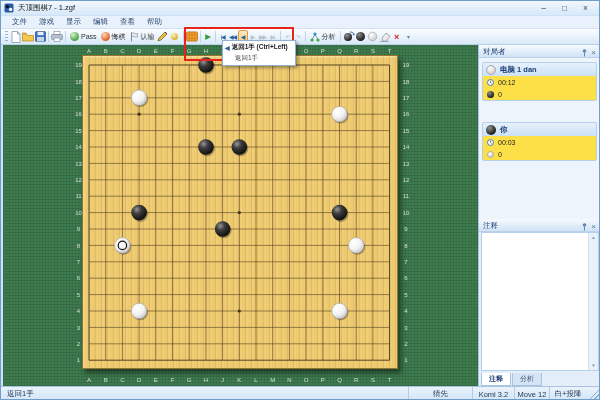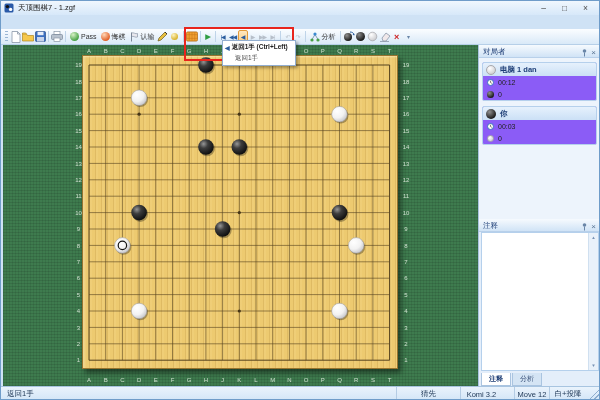--- a/index.html
+++ b/index.html
@@ -55,21 +55,21 @@
   .tt-arrow{color:#2b5d9e;font-size:6px;letter-spacing:0;}
   .tt-row2{padding:1px 2px 2px 12px;color:#444;}
   
   .sidebar{position:absolute;left:477px;top:44px;width:122px;height:341px;background:#e4eefa;border-left:1px solid #aac4e0;}
   .panel-header{position:absolute;left:0;width:100%;height:13px;
     background:linear-gradient(#f6fafe,#d0e3f6);border-bottom:1px solid #b8d0ea;
     display:flex;align-items:flex-end;padding:0 4px;font-size:7.5px;color:#1e3e76;}
   .ph-icons{margin-left:auto;display:flex;align-items:center;gap:3px;color:#5a7696;}
   .ph-x{font-size:8px;line-height:8px;}
   .players-body{position:absolute;left:0;top:13px;width:100%;height:161px;background:#edf4fc;padding:4px 3px;}
-  .player-card{background:#8b5cf6;border:1px solid #b5d0ec;border-radius:2px;margin-bottom:5px;overflow:hidden;}
+  .player-card{background:#fde047;border:1px solid #b5d0ec;border-radius:2px;margin-bottom:21px;overflow:hidden;}
   .pc-name{height:13px;background:linear-gradient(#e6f1fc,#cbe0f6);display:flex;align-items:center;padding:0 3px;
     font-size:7.5px;font-weight:bold;color:#1e3e76;gap:4px;}
   .pc-row{height:12px;display:flex;align-items:center;padding:0 4px;font-size:7px;color:#222;gap:4px;}
   .sphere{width:10px;height:10px;border-radius:50%;flex:0 0 auto;}
   .sphere.white{background:radial-gradient(circle at 35% 30%,#ffffff,#c4c4c8 95%);border:1px solid #a8a8ac;}
   .sphere.black{background:radial-gradient(circle at 35% 30%,#909090,#050505 85%);}
   .mini{width:7px;height:7px;}
   .comments-body{position:absolute;left:2px;top:187px;width:118px;height:139px;background:#fff;border:1px solid #b5d0ec;}
   .scrollbar{position:absolute;right:0;top:0;width:10px;height:100%;background:#e9f1fa;border-left:1px solid #d0e0f0;}
   .scroll-arrow{height:9px;display:flex;align-items:center;justify-content:center;font-size:4.5px;color:#7691b4;}
@@ -100,20 +100,28 @@
       <circle cx="6.6" cy="6.4" r="1.7" fill="#fff"></circle>
     </svg>
     <span class="title-text">天顶围棋7 - 1.zgf</span>
     <div class="caption">
       <div class="cap-btn">–</div>
       <div class="cap-btn">□</div>
       <div class="cap-btn">×</div>
     </div>
   </div>
 
+  <div class="menubar">
+      <span class="menu-item">文件</span>
+      <span class="menu-item">游戏</span>
+      <span class="menu-item">显示</span>
+      <span class="menu-item">编辑</span>
+      <span class="menu-item">查看</span>
+      <span class="menu-item">帮助</span>
+    </div>
 
   <div class="toolbar">
     <div class="tb-grip"></div>
     <div class="tool-ico">
       <svg width="10" height="12" viewBox="0 0 10 12">
           <path d="M1 .5h5.5L9 3v8.5H1z" fill="#fff" stroke="#8a97a8" stroke-width="0.8"></path>
           <path d="M6.5 .5V3H9" fill="none" stroke="#8a97a8" stroke-width="0.8"></path>
         </svg>
     </div>
     <div class="tool-ico">
@@ -485,19 +493,19 @@
         <div class="tab active">注释</div>
         <div class="tab">分析</div>
       </div>
   </div>
 
   <div class="statusbar">
     <div class="sb-msg">返回1手</div>
     <div style="display:flex;height:100%;">
         <div class="sb-sec" style="width: 64px;">猜先</div>
         <div class="sb-sec" style="width: 42px;">Komi 3.2</div>
-        <div class="sb-sec" style="width: 35px; margin-left: 12px;">Move 12</div>
+        <div class="sb-sec" style="width: 35px;">Move 12</div>
         <div class="sb-sec" style="width: 37px;">白+投降</div>
       </div>
     <div class="sb-grip"></div>
   </div>
 
 </div>
 
 </body></html>

